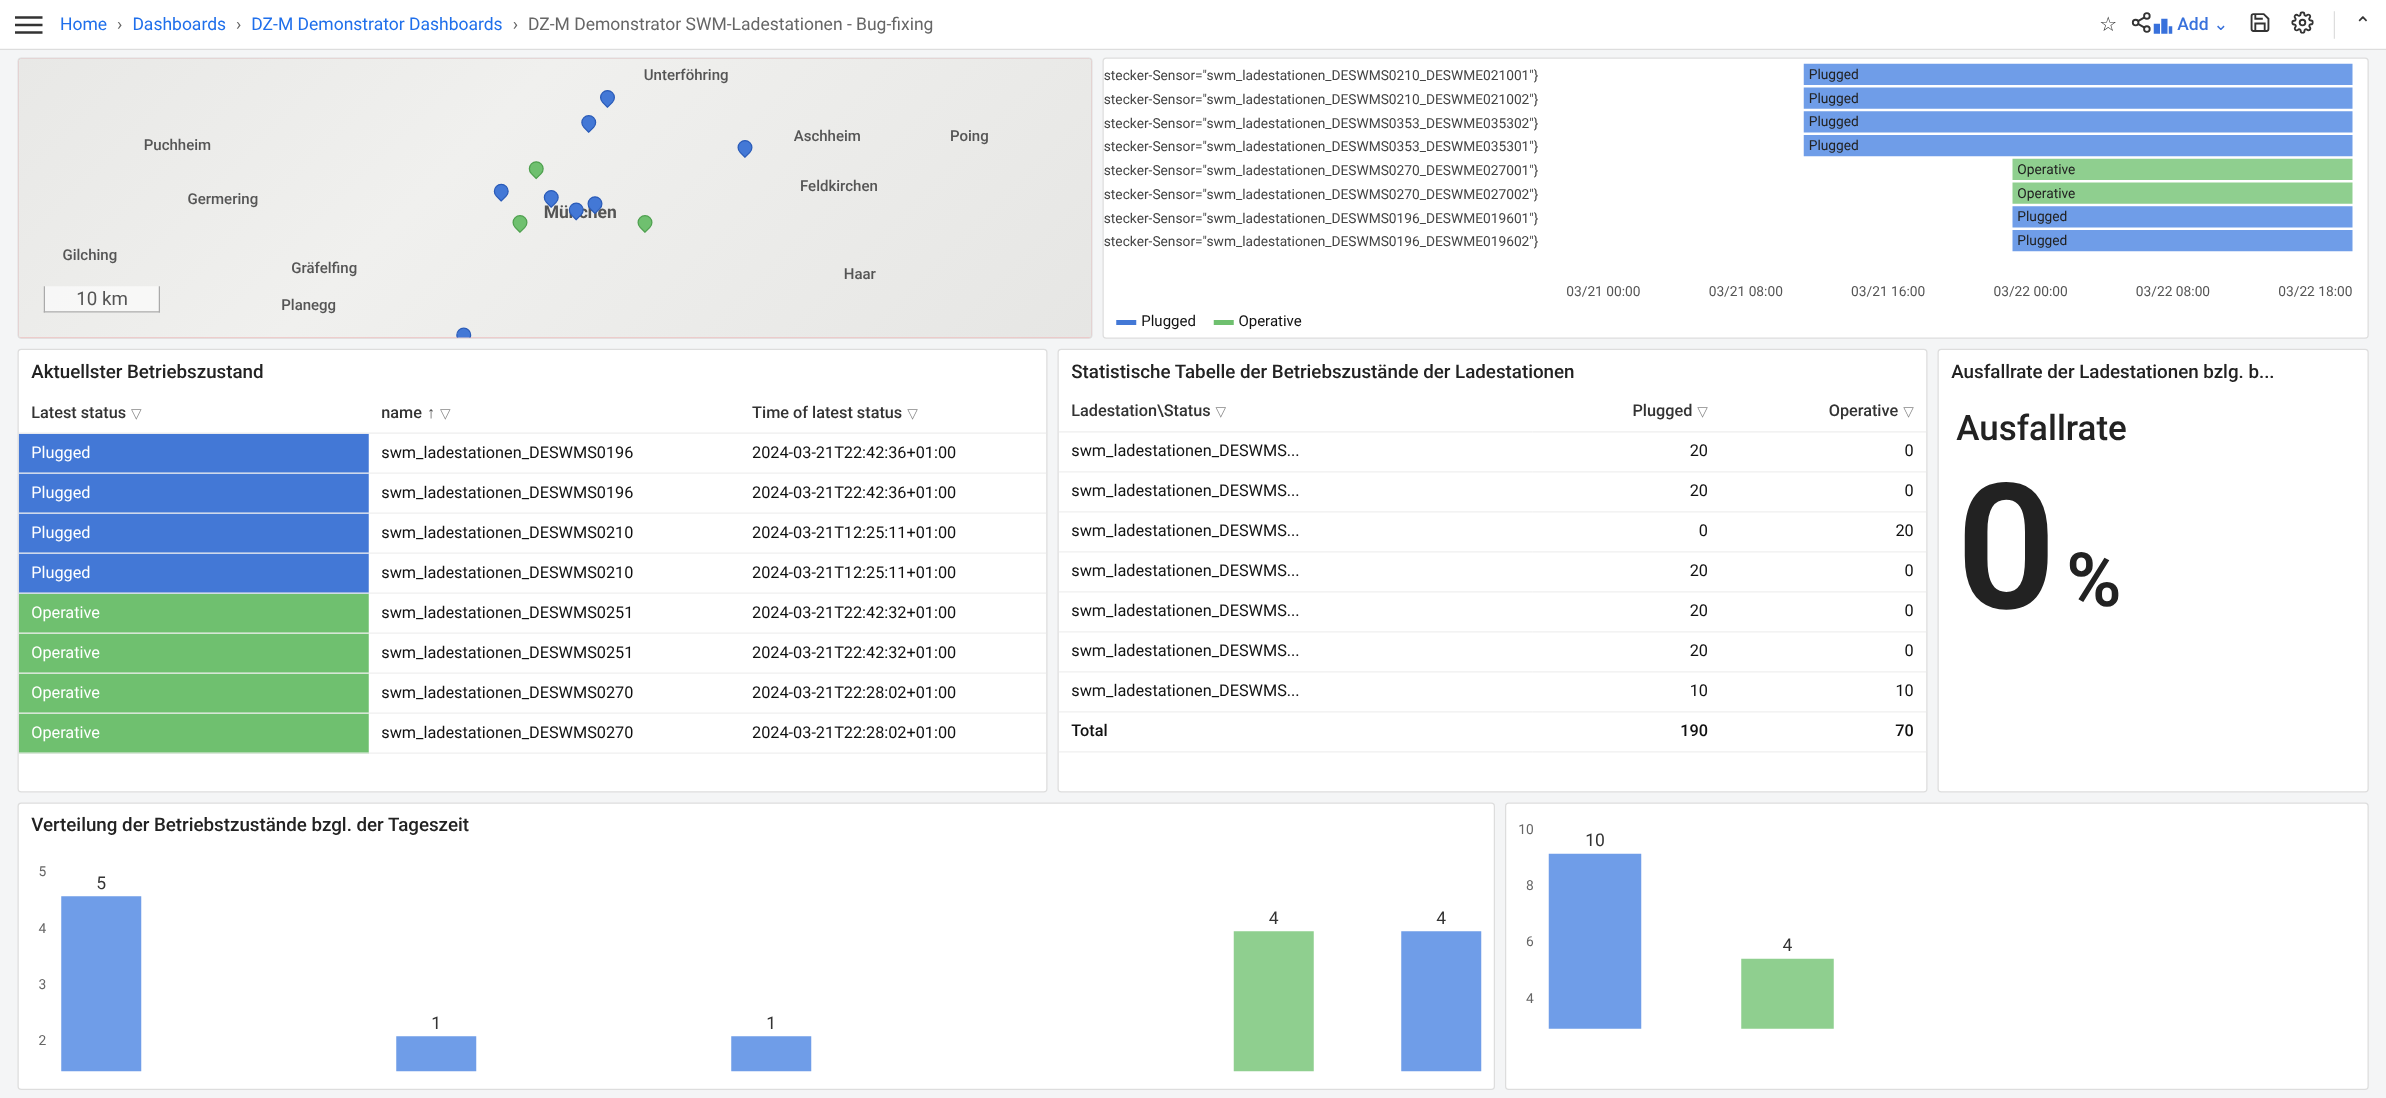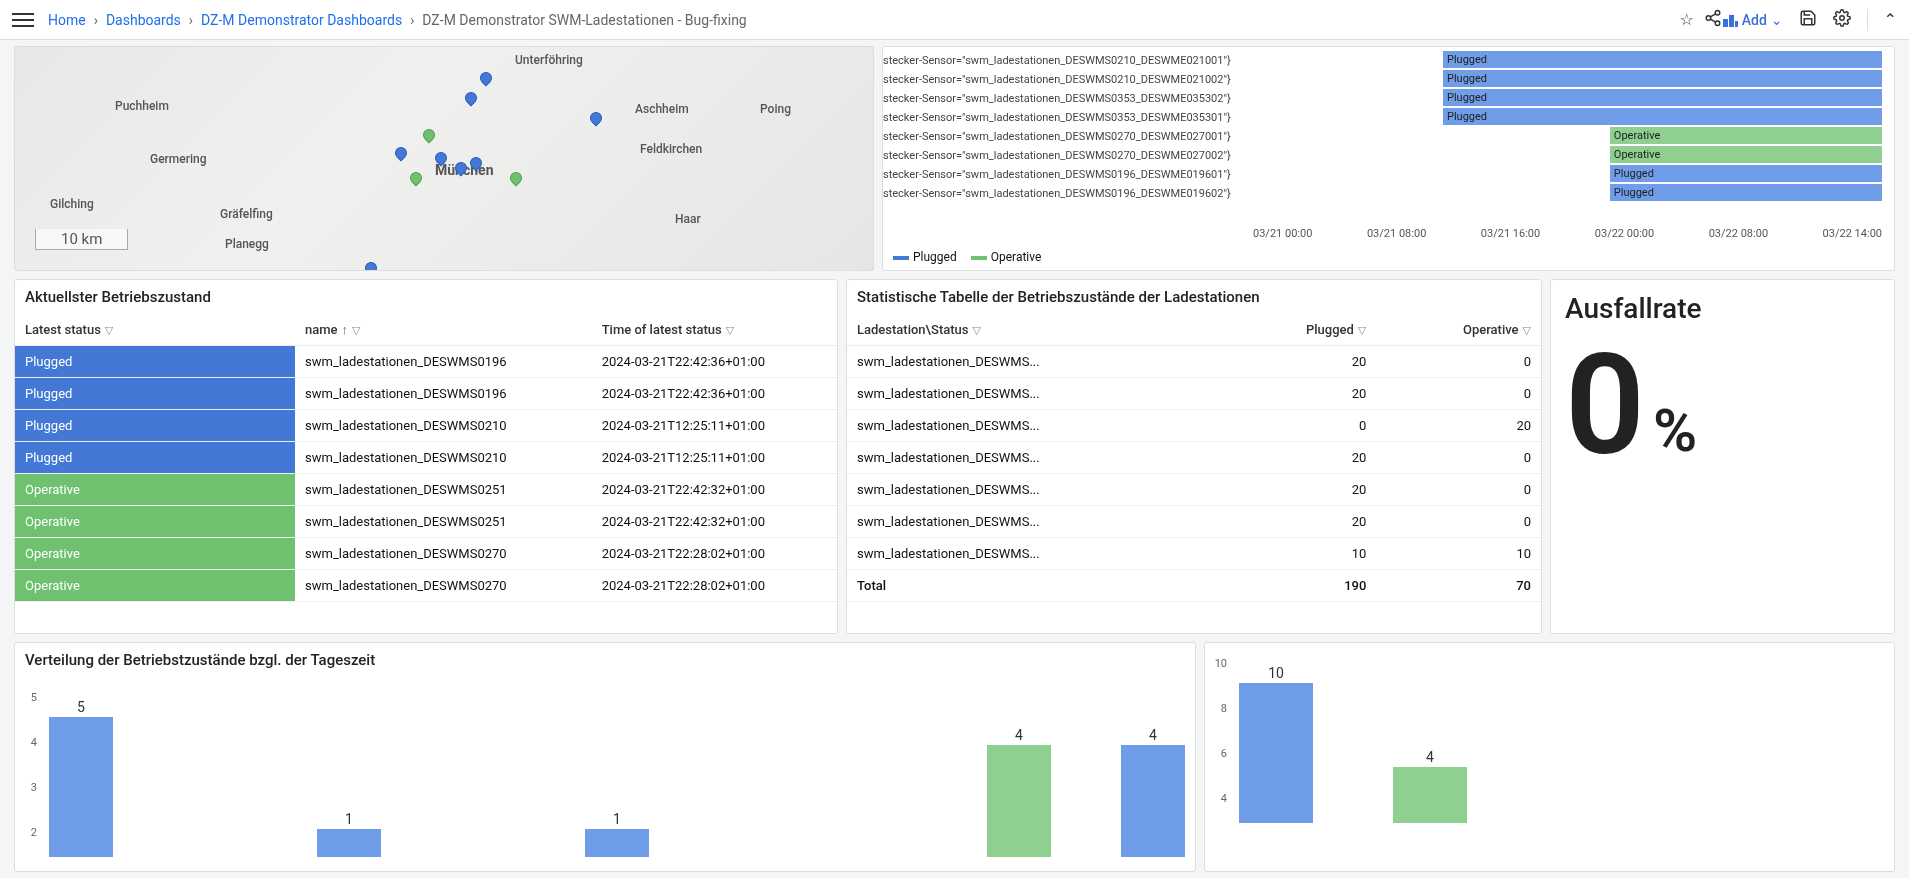--- a/index.html
+++ b/index.html
@@ -126,28 +126,28 @@
     <span class="top-action">⌃</span>
   </div>
 </div>
 
 <div class="main">
 
   <div class="row">
     <div class="panel map-panel">
       <div class="map-bg"></div>
       <div class="map-label" style="top:6px;left:500px">Unterföhring</div>
-      <div class="map-label" style="top:52px;left:100px">Puchheim</div>
+      <div class="map-label" style="top:62px;left:100px">Puchheim</div>
       <div class="map-label" style="top:55px;left:620px">Aschheim</div>
       <div class="map-label" style="top:55px;left:745px">Poing</div>
       <div class="map-label" style="top:105px;left:135px">Germering</div>
       <div class="map-label" style="top:115px;left:420px;font-weight:700;font-size:14px">München</div>
       <div class="map-label" style="top:95px;left:625px">Feldkirchen</div>
       <div class="map-label" style="top:150px;left:35px">Gilching</div>
-      <div class="map-label" style="top:160px;left:205px">Gräfelfing</div>
+      <div class="map-label" style="top:160px;left:218px">Gräfelfing</div>
       <div class="map-label" style="top:165px;left:660px">Haar</div>
       <div class="map-label" style="top:190px;left:210px">Planegg</div>
       <div class="map-pin pin-blue" style="top:25px;left:465px"></div>
       <div class="map-pin pin-blue" style="top:45px;left:450px"></div>
       <div class="map-pin pin-blue" style="top:100px;left:380px"></div>
       <div class="map-pin pin-green" style="top:82px;left:408px"></div>
       <div class="map-pin pin-blue" style="top:105px;left:420px"></div>
       <div class="map-pin pin-blue" style="top:115px;left:440px"></div>
       <div class="map-pin pin-blue" style="top:110px;left:455px"></div>
       <div class="map-pin pin-green" style="top:125px;left:395px"></div>
@@ -177,21 +177,21 @@
         <div class="status-bar sb-operative">Operative</div>
         <div class="status-bar sb-plugged" style="width:62%;margin-left:auto">Plugged</div>
         <div class="status-bar sb-plugged" style="width:62%;margin-left:auto">Plugged</div>
       </div>
       <div class="time-axis">
         <span>03/21 00:00</span>
         <span>03/21 08:00</span>
         <span>03/21 16:00</span>
         <span>03/22 00:00</span>
         <span>03/22 08:00</span>
-        <span>03/22 14:00</span>
+        <span>03/22 18:00</span>
       </div>
       <div class="legend">
         <span><span class="legend-swatch" style="background:#4378d6"></span><span>Plugged</span></span>
         <span><span class="legend-swatch" style="background:#6fc06f"></span><span>Operative</span></span>
       </div>
     </div>
   </div>
 
   <div class="row">
     <div class="panel panel-status">
@@ -300,20 +300,21 @@
             <tr class="totals">
           <td>Total</td>
           <td class="right">190</td>
           <td class="right">70</td>
         </tr>
           </tfoot>
       </table>
     </div>
 
     <div class="panel panel-ausfall">
+      <div class="panel-title">Ausfallrate der Ladestationen bzlg. b...</div>
       <div class="ausfall-body">
         <div class="ausfall-label">Ausfallrate</div>
         <div class="ausfall-big">
           <span>0</span>
             <span class="ausfall-pct">%</span>
         </div>
       </div>
     </div>
   </div>
 

